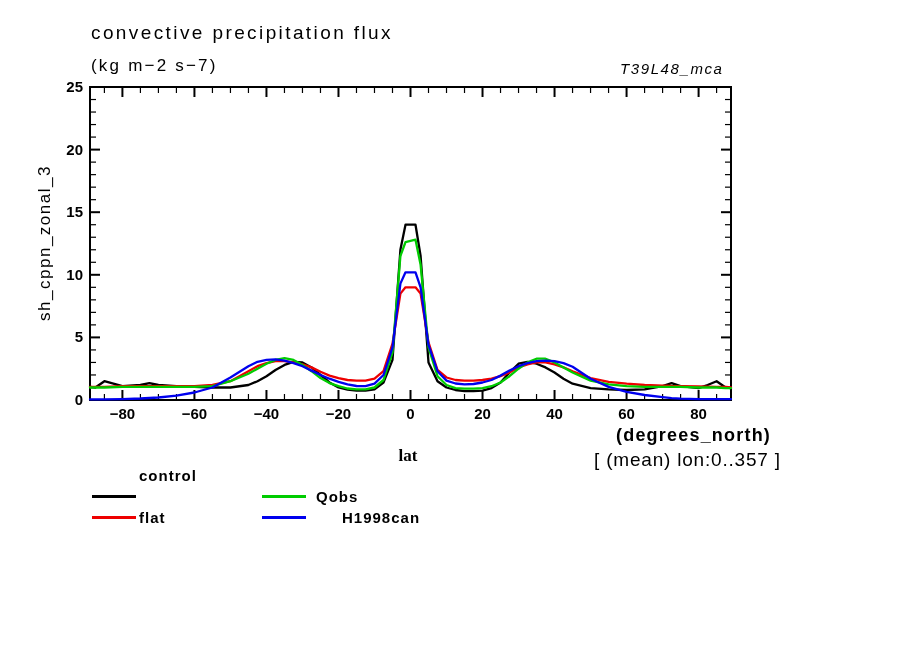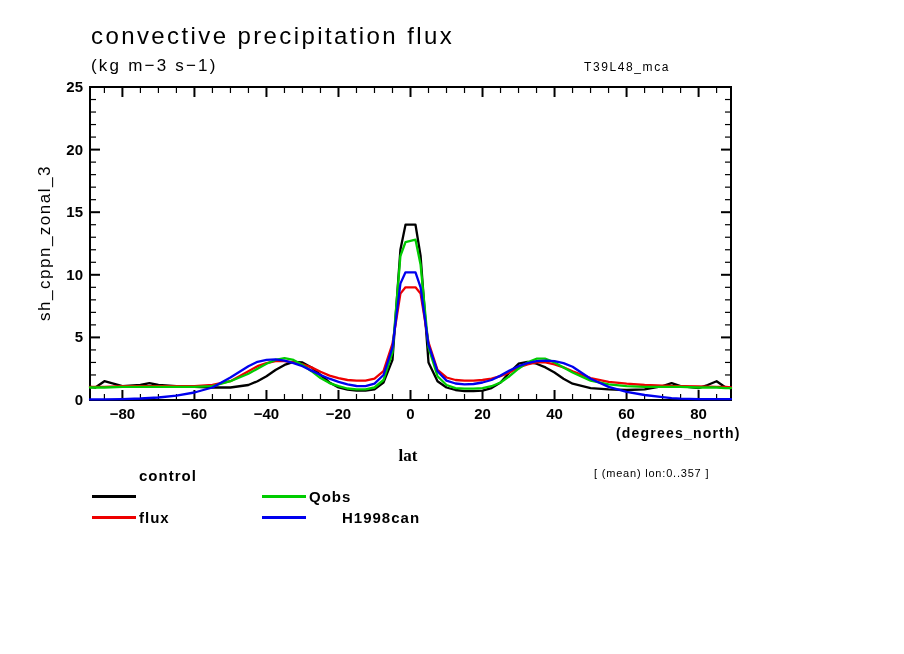--- a/index.html
+++ b/index.html
@@ -1,29 +1,29 @@
 <!DOCTYPE html>
 <html><head>
 <meta charset="utf-8">
 <style>
   html,body{margin:0;padding:0;background:#fff;}
   #canvas{
     position:relative;width:904px;height:654px;background:#ffffff;
     font-family:"Liberation Sans", sans-serif;color:#000;overflow:hidden;
   }
   .abs{position:absolute;white-space:nowrap;}
-  .title{left:91px;top:22px;font-size:24px;letter-spacing:2.4px;}
+  .title{left:91px;top:22px;font-size:19px;letter-spacing:2.4px;}
   .subtitle{left:91px;top:56px;font-size:17px;letter-spacing:2.2px;}
-  .dataset{left:584px;top:60px;font-size:12px;letter-spacing:1.6px;}
+  .dataset{left:620px;top:60px;font-size:15px;letter-spacing:1.6px;font-style:italic;}
   .yaxis-title{left:45px;top:243px;font-size:17px;letter-spacing:1.5px;
     transform:translate(-50%,-50%) rotate(-90deg);}
   .yunit{left:14px;top:413px;font-size:14px;font-weight:700;letter-spacing:1.2px;}
-  .xunit{left:616px;top:425px;font-size:14px;font-weight:700;letter-spacing:1.2px;}
+  .xunit{left:616px;top:425px;font-size:18px;font-weight:700;letter-spacing:1.2px;}
   .xlabel{left:408px;top:446px;font-size:17px;font-weight:700;transform:translateX(-50%);font-family:Liberation Serif, serif;}
-  .annotation{left:594px;top:467px;font-size:11px;letter-spacing:0.8px;text-align:center;}
+  .annotation{left:594px;top:449px;font-size:19px;letter-spacing:0.8px;text-align:center;}
   .legend-label{font-size:15px;font-weight:700;letter-spacing:1px;}
   .legend-swatch{position:absolute;width:44px;height:3px;}
   #plot{position:absolute;left:0;top:0;}
 </style>
 </head>
 <body>
 
 <div id="canvas">
 
   <svg id="plot" width="904" height="654" viewBox="0 0 904 654">
@@ -165,36 +165,36 @@
       <text x="83" y="217.20000000000002" text-anchor="end" font-size="15" font-weight="700" font-family="&quot;Liberation Sans&quot;, sans-serif" fill="#000">15</text>
       <text x="83" y="154.6" text-anchor="end" font-size="15" font-weight="700" font-family="&quot;Liberation Sans&quot;, sans-serif" fill="#000">20</text>
       <text x="83" y="92" text-anchor="end" font-size="15" font-weight="700" font-family="&quot;Liberation Sans&quot;, sans-serif" fill="#000">25</text>
       <polyline points="90.0,386.9 95.4,387.5 104.4,381.2 122.4,386.2 140.4,385.0 149.4,383.1 158.4,385.0 176.4,386.2 194.4,386.9 212.4,387.5 230.4,387.5 248.4,385.0 257.5,381.2 266.5,376.2 275.5,370.0 284.5,364.9 293.5,361.8 302.5,362.4 311.5,367.4 320.5,375.0 329.5,382.5 338.5,387.5 347.5,389.7 356.5,390.6 365.5,390.6 374.5,389.4 383.5,382.5 392.5,359.9 400.4,249.8 405.5,224.7 415.5,224.7 420.6,256.0 428.5,362.4 437.5,381.2 446.5,387.5 455.5,390.0 464.5,391.2 473.5,391.2 482.5,390.6 491.5,388.1 500.5,382.5 509.5,372.5 518.5,363.7 527.5,361.8 536.5,363.7 545.5,367.4 554.5,372.5 563.5,378.7 572.6,383.7 590.6,388.1 608.6,389.4 626.6,390.0 644.6,389.4 662.6,386.2 671.6,383.1 680.6,386.2 698.6,388.1 707.6,385.0 716.6,381.2 725.6,387.5 731.0,388.1" fill="none" stroke="#000000" stroke-width="2.3" stroke-linejoin="round" stroke-linecap="round"></polyline>
       <polyline points="90.0,386.9 95.4,386.9 104.4,386.9 122.4,386.2 140.4,386.2 149.4,386.2 158.4,386.2 176.4,386.2 194.4,386.2 212.4,385.0 230.4,381.2 248.4,371.2 257.5,366.2 266.5,363.1 275.5,361.2 284.5,361.2 293.5,362.4 302.5,364.3 311.5,367.4 320.5,371.8 329.5,375.6 338.5,378.1 347.5,380.0 356.5,380.6 365.5,380.6 374.5,378.7 383.5,371.2 392.5,343.7 400.4,293.6 405.5,287.3 415.5,287.3 420.6,293.6 428.5,342.4 437.5,370.0 446.5,377.5 455.5,380.0 464.5,380.6 473.5,380.6 482.5,380.0 491.5,378.7 500.5,376.2 509.5,372.5 518.5,367.4 527.5,364.3 536.5,362.4 545.5,362.4 554.5,364.3 563.5,367.4 572.6,371.2 590.6,378.1 608.6,381.8 626.6,383.7 644.6,385.0 662.6,385.6 671.6,386.0 680.6,386.2 698.6,386.5 707.6,386.7 716.6,386.9 725.6,386.9 731.0,387.5" fill="none" stroke="#ee0000" stroke-width="2.3" stroke-linejoin="round" stroke-linecap="round"></polyline>
       <polyline points="90.0,387.5 95.4,387.5 104.4,387.5 122.4,386.9 140.4,386.9 149.4,386.9 158.4,386.9 176.4,386.9 194.4,386.9 212.4,386.2 230.4,381.2 248.4,373.7 257.5,368.7 266.5,363.7 275.5,359.9 284.5,358.1 293.5,359.9 302.5,364.9 311.5,371.2 320.5,378.1 329.5,383.1 338.5,386.2 347.5,388.5 356.5,389.4 365.5,389.4 374.5,387.5 383.5,380.0 392.5,352.4 400.4,256.0 405.5,242.2 415.5,239.7 420.6,264.8 428.5,347.4 437.5,376.2 446.5,385.0 455.5,388.1 464.5,388.7 473.5,388.7 482.5,388.1 491.5,386.2 500.5,382.5 509.5,376.2 518.5,368.7 527.5,362.4 536.5,358.7 545.5,358.7 554.5,362.4 563.5,367.4 572.6,372.5 590.6,380.6 608.6,384.4 626.6,386.2 644.6,386.9 662.6,386.9 671.6,386.9 680.6,386.9 698.6,387.5 707.6,387.5 716.6,387.5 725.6,388.1 731.0,388.1" fill="none" stroke="#00cc00" stroke-width="2.3" stroke-linejoin="round" stroke-linecap="round"></polyline>
       <polyline points="90.0,399.4 95.4,399.4 104.4,399.4 122.4,399.1 140.4,398.5 149.4,398.0 158.4,397.5 176.4,395.6 194.4,392.5 212.4,387.5 230.4,377.5 248.4,366.2 257.5,361.8 266.5,359.9 275.5,359.3 284.5,360.6 293.5,363.1 302.5,366.2 311.5,370.6 320.5,375.0 329.5,378.7 338.5,381.8 347.5,384.4 356.5,386.0 365.5,386.2 374.5,383.7 383.5,375.0 392.5,347.4 400.4,283.6 405.5,272.3 415.5,272.3 420.6,287.3 428.5,344.9 437.5,371.2 446.5,380.6 455.5,383.5 464.5,384.4 473.5,384.0 482.5,382.5 491.5,380.0 500.5,375.6 509.5,370.6 518.5,366.2 527.5,363.1 536.5,361.2 545.5,360.6 554.5,361.2 563.5,363.1 572.6,366.8 590.6,378.7 608.6,386.9 626.6,391.9 644.6,395.0 662.6,397.2 671.6,398.1 680.6,398.7 698.6,399.1 707.6,399.2 716.6,399.2 725.6,399.2 731.0,399.2" fill="none" stroke="#0000ee" stroke-width="2.3" stroke-linejoin="round" stroke-linecap="round"></polyline>
     </svg>
 
   <span class="abs title">convective precipitation flux</span>
-  <span class="abs subtitle">(kg m−3 s−1)</span>
+  <span class="abs subtitle">(kg m−2 s−7)</span>
   <span class="abs dataset">T39L48_mca</span>
 
   <span class="abs yaxis-title">sh_cppn_zonal_3</span>
   <span class="abs xunit">(degrees_north)</span>
   <span class="abs xlabel">lat</span>
 
   <span class="abs annotation">[ (mean) lon:0..357 ]</span>
 
   <div>
     <span class="legend-swatch" style="left: 92px; top: 495px; background-color: rgb(0, 0, 0);"></span>
     <span class="abs legend-label" style="left:139px;top:467px;">control</span>
 
     <span class="legend-swatch" style="left: 92px; top: 516px; background-color: rgb(238, 0, 0);"></span>
-    <span class="abs legend-label" style="left:139px;top:509px;">flux</span>
+    <span class="abs legend-label" style="left:139px;top:509px;">flat</span>
 
     <span class="legend-swatch" style="left: 262px; top: 495px; background-color: rgb(0, 204, 0);"></span>
-    <span class="abs legend-label" style="left:309px;top:488px;text-align:center;">Qobs</span>
+    <span class="abs legend-label" style="left:316px;top:488px;text-align:center;">Qobs</span>
 
     <span class="legend-swatch" style="left: 262px; top: 516px; background-color: rgb(0, 0, 238);"></span>
     <span class="abs legend-label" style="left:309px;top:509px;margin-left:33px;">H1998can</span>
   </div>
 
 </div>
 
 </body></html>

